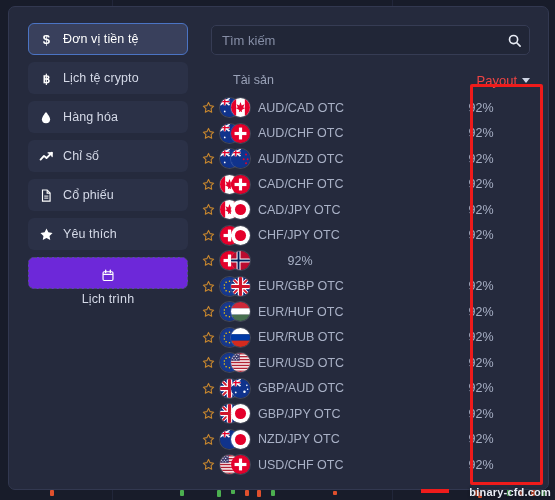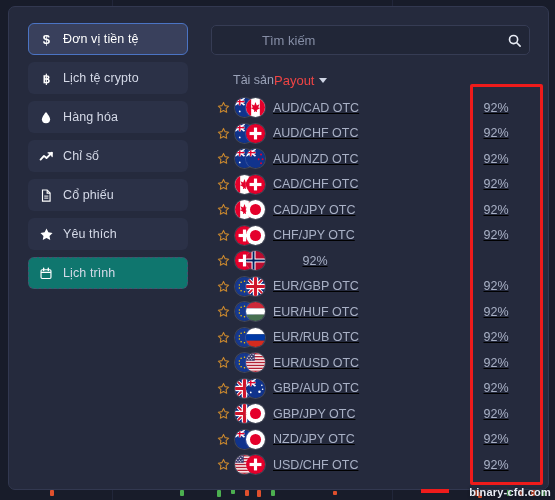--- a/index.html
+++ b/index.html
@@ -60,22 +60,23 @@
     border: 1px solid transparent;
     box-sizing: border-box;
     cursor: pointer;
   }
   .nav-item.active {
     background: #3a4karbon;
     background: #39405c;
     border: 1px solid #4b74c4;
   }
   .nav-item.dashed {
-    background: #0f766e;
+    background: #6d28d9;
     border: 1px dashed #4a5170;
+    flex-direction: column;
   }
   .nav-icon {
     width: 34px;
     display: flex;
     align-items: center;
     justify-content: center;
     color: #ffffff;
     flex: 0 0 34px;
   }
   .nav-icon svg { display: block; }
@@ -95,21 +96,20 @@
   .search-wrap {
     position: absolute;
     left: 14px; top: 18px;
     width: 319px; height: 30px;
     background: #212637;
     border: 1px solid #363c54;
     border-radius: 5px;
     box-sizing: border-box;
     display: flex;
     align-items: center;
-    padding-left: 40px;
   }
   .search-input {
     flex: 1;
     background: transparent;
     border: 0; outline: 0;
     padding: 0 10px;
     font-family: "Liberation Sans", sans-serif;
     font-size: 13px;
     color: #cdd3e2;
   }
@@ -118,20 +118,21 @@
     width: 30px;
     display: flex; align-items: center; justify-content: center;
     color: #e8ecf5;
   }
   .list-head {
     position: absolute;
     left: 14px; top: 62px;
     width: 319px; height: 22px;
     display: flex;
     align-items: center;
+    justify-content: space-between;
   }
   .col-asset {
     font-size: 12.5px;
     color: #9aa2b8;
     padding-left: 22px;
   }
   .col-payout {
     font-size: 13px;
     color: #ef4444;
     display: flex;
@@ -140,23 +141,22 @@
     cursor: pointer;
   }
   .caret {
     width: 0; height: 0;
     border-left: 4.5px solid transparent;
     border-right: 4.5px solid transparent;
     border-top: 5px solid #cfd5e4;
   }
   .rows {
     position: absolute;
-    left: 16px; top: 88px;
+    left: 1px; top: 88px;
     width: 325px;
-    text-decoration: underline;
   }
   .row {
     display: flex;
     align-items: center;
     height: 25.5px;
     cursor: pointer;
   }
   .star {
     width: 20px; flex: 0 0 20px;
     display: flex; align-items: center; justify-content: center;

